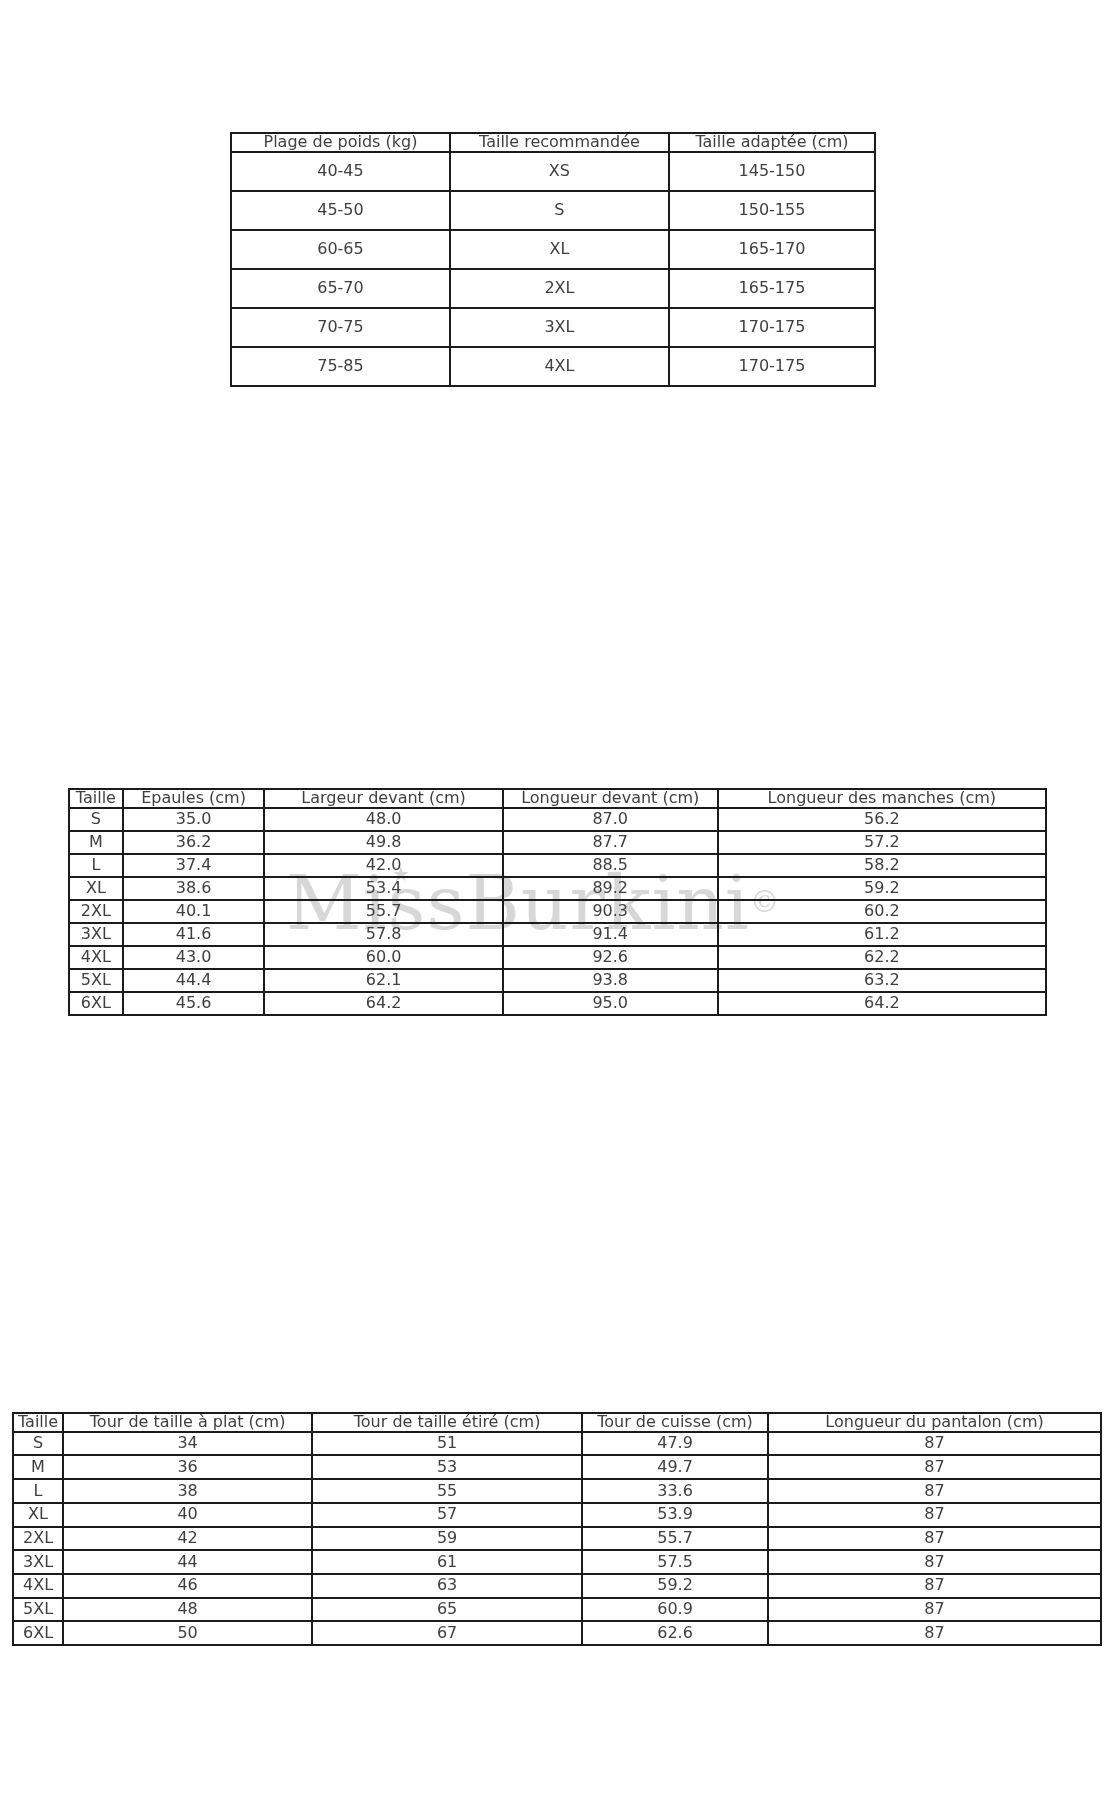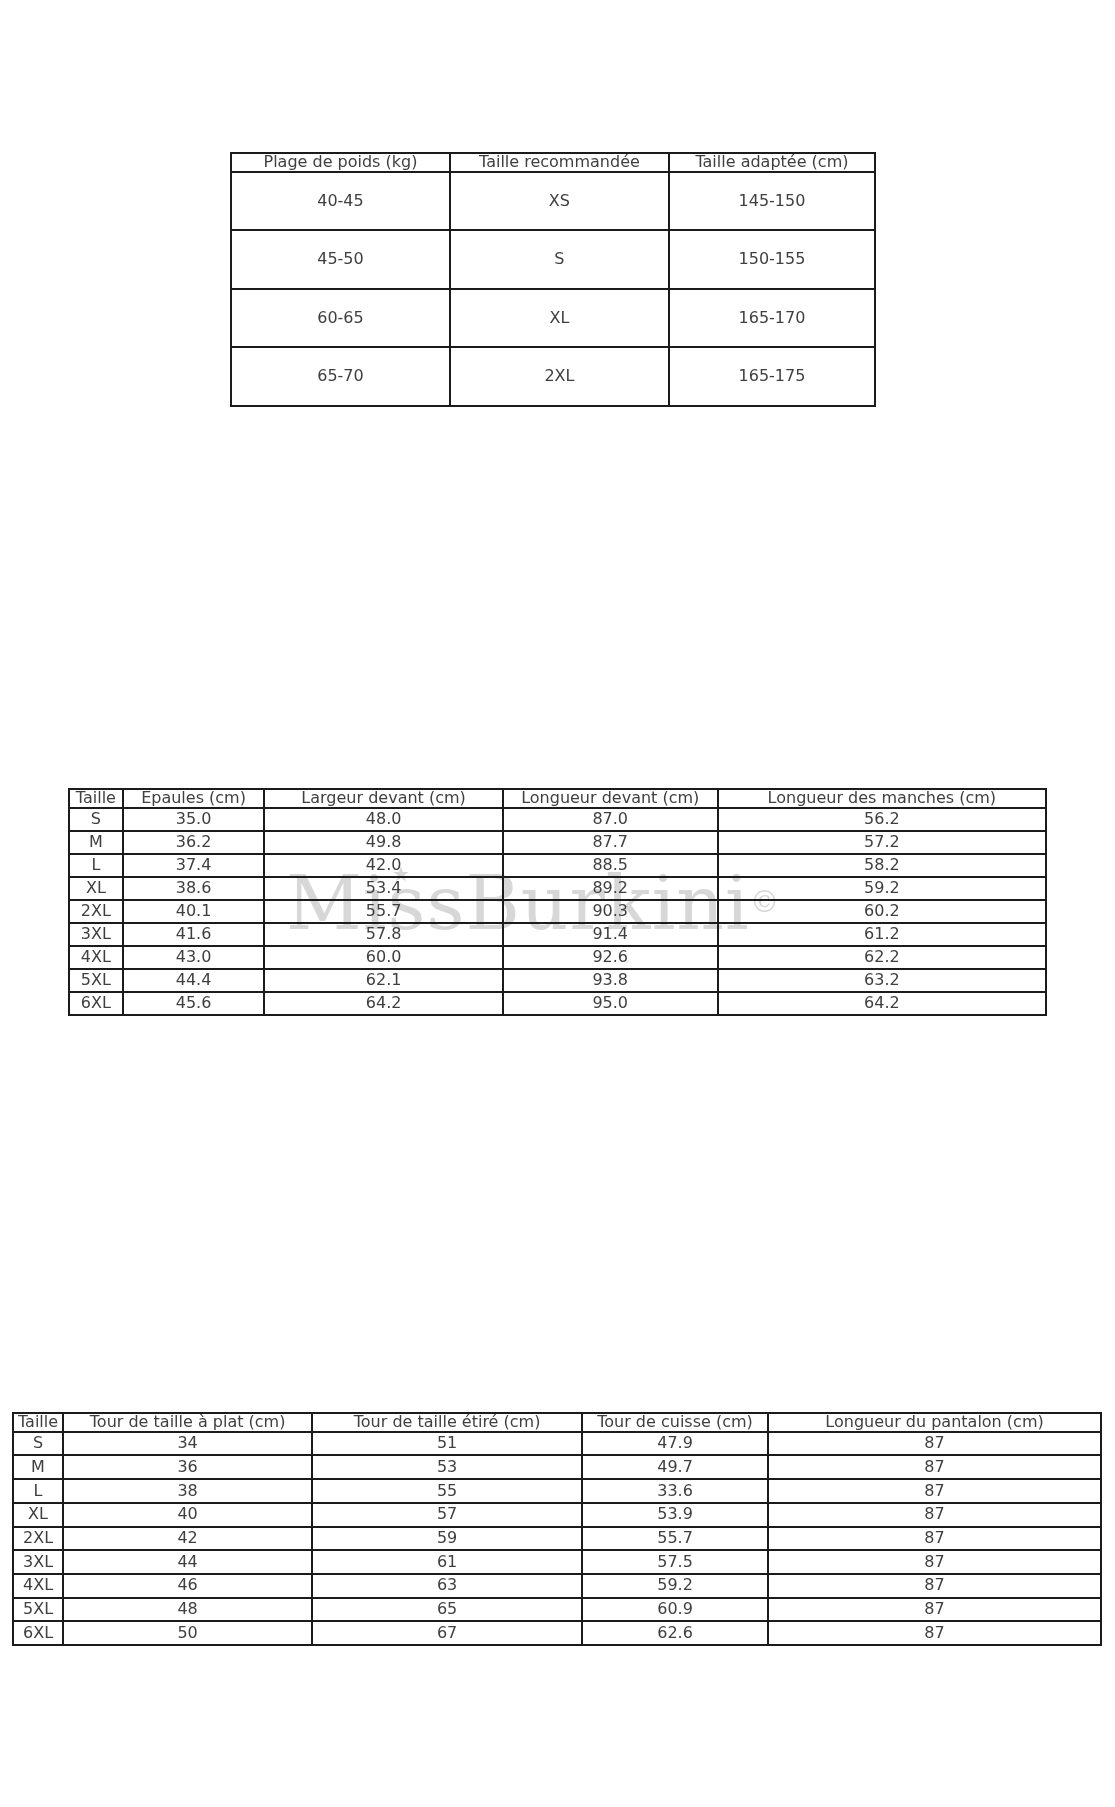--- a/index.html
+++ b/index.html
@@ -52,21 +52,21 @@
     padding: 0;
     font-weight: normal;
     font-size: 16px;
     line-height: 1.05;
     background: transparent;
     white-space: nowrap;
     overflow: hidden;
   }
 
   
-  .t1 { left: 230px; top: 152px; width: 646px; height: 255px; }
+  .t1 { left: 230px; top: 132px; width: 646px; height: 255px; }
   .t1 col.c0 { width: 34%; }
   .t1 col.c1 { width: 34%; }
   .t1 col.c2 { width: 32%; }
 
   
   .t2 { left: 68px; top: 788px; width: 979px; height: 228px; }
   .t2 col.c0 { width: 5.5%; }
   .t2 col.c1 { width: 14.5%; }
   .t2 col.c2 { width: 24.4%; }
   .t2 col.c3 { width: 22.0%; }
@@ -117,20 +117,30 @@
         <tr>
           <td>60-65</td>
           <td>XL</td>
           <td>165-170</td>
         </tr>
         <tr>
           <td>65-70</td>
           <td>2XL</td>
           <td>165-175</td>
         </tr>
+        <tr>
+          <td>70-75</td>
+          <td>3XL</td>
+          <td>170-175</td>
+        </tr>
+        <tr>
+          <td>75-85</td>
+          <td>4XL</td>
+          <td>170-175</td>
+        </tr>
       </tbody>
   </table>
 
   <table class="size-table t2">
     <colgroup>
         <col class="c0">
         <col class="c1">
         <col class="c2">
         <col class="c3">
         <col class="c4">

